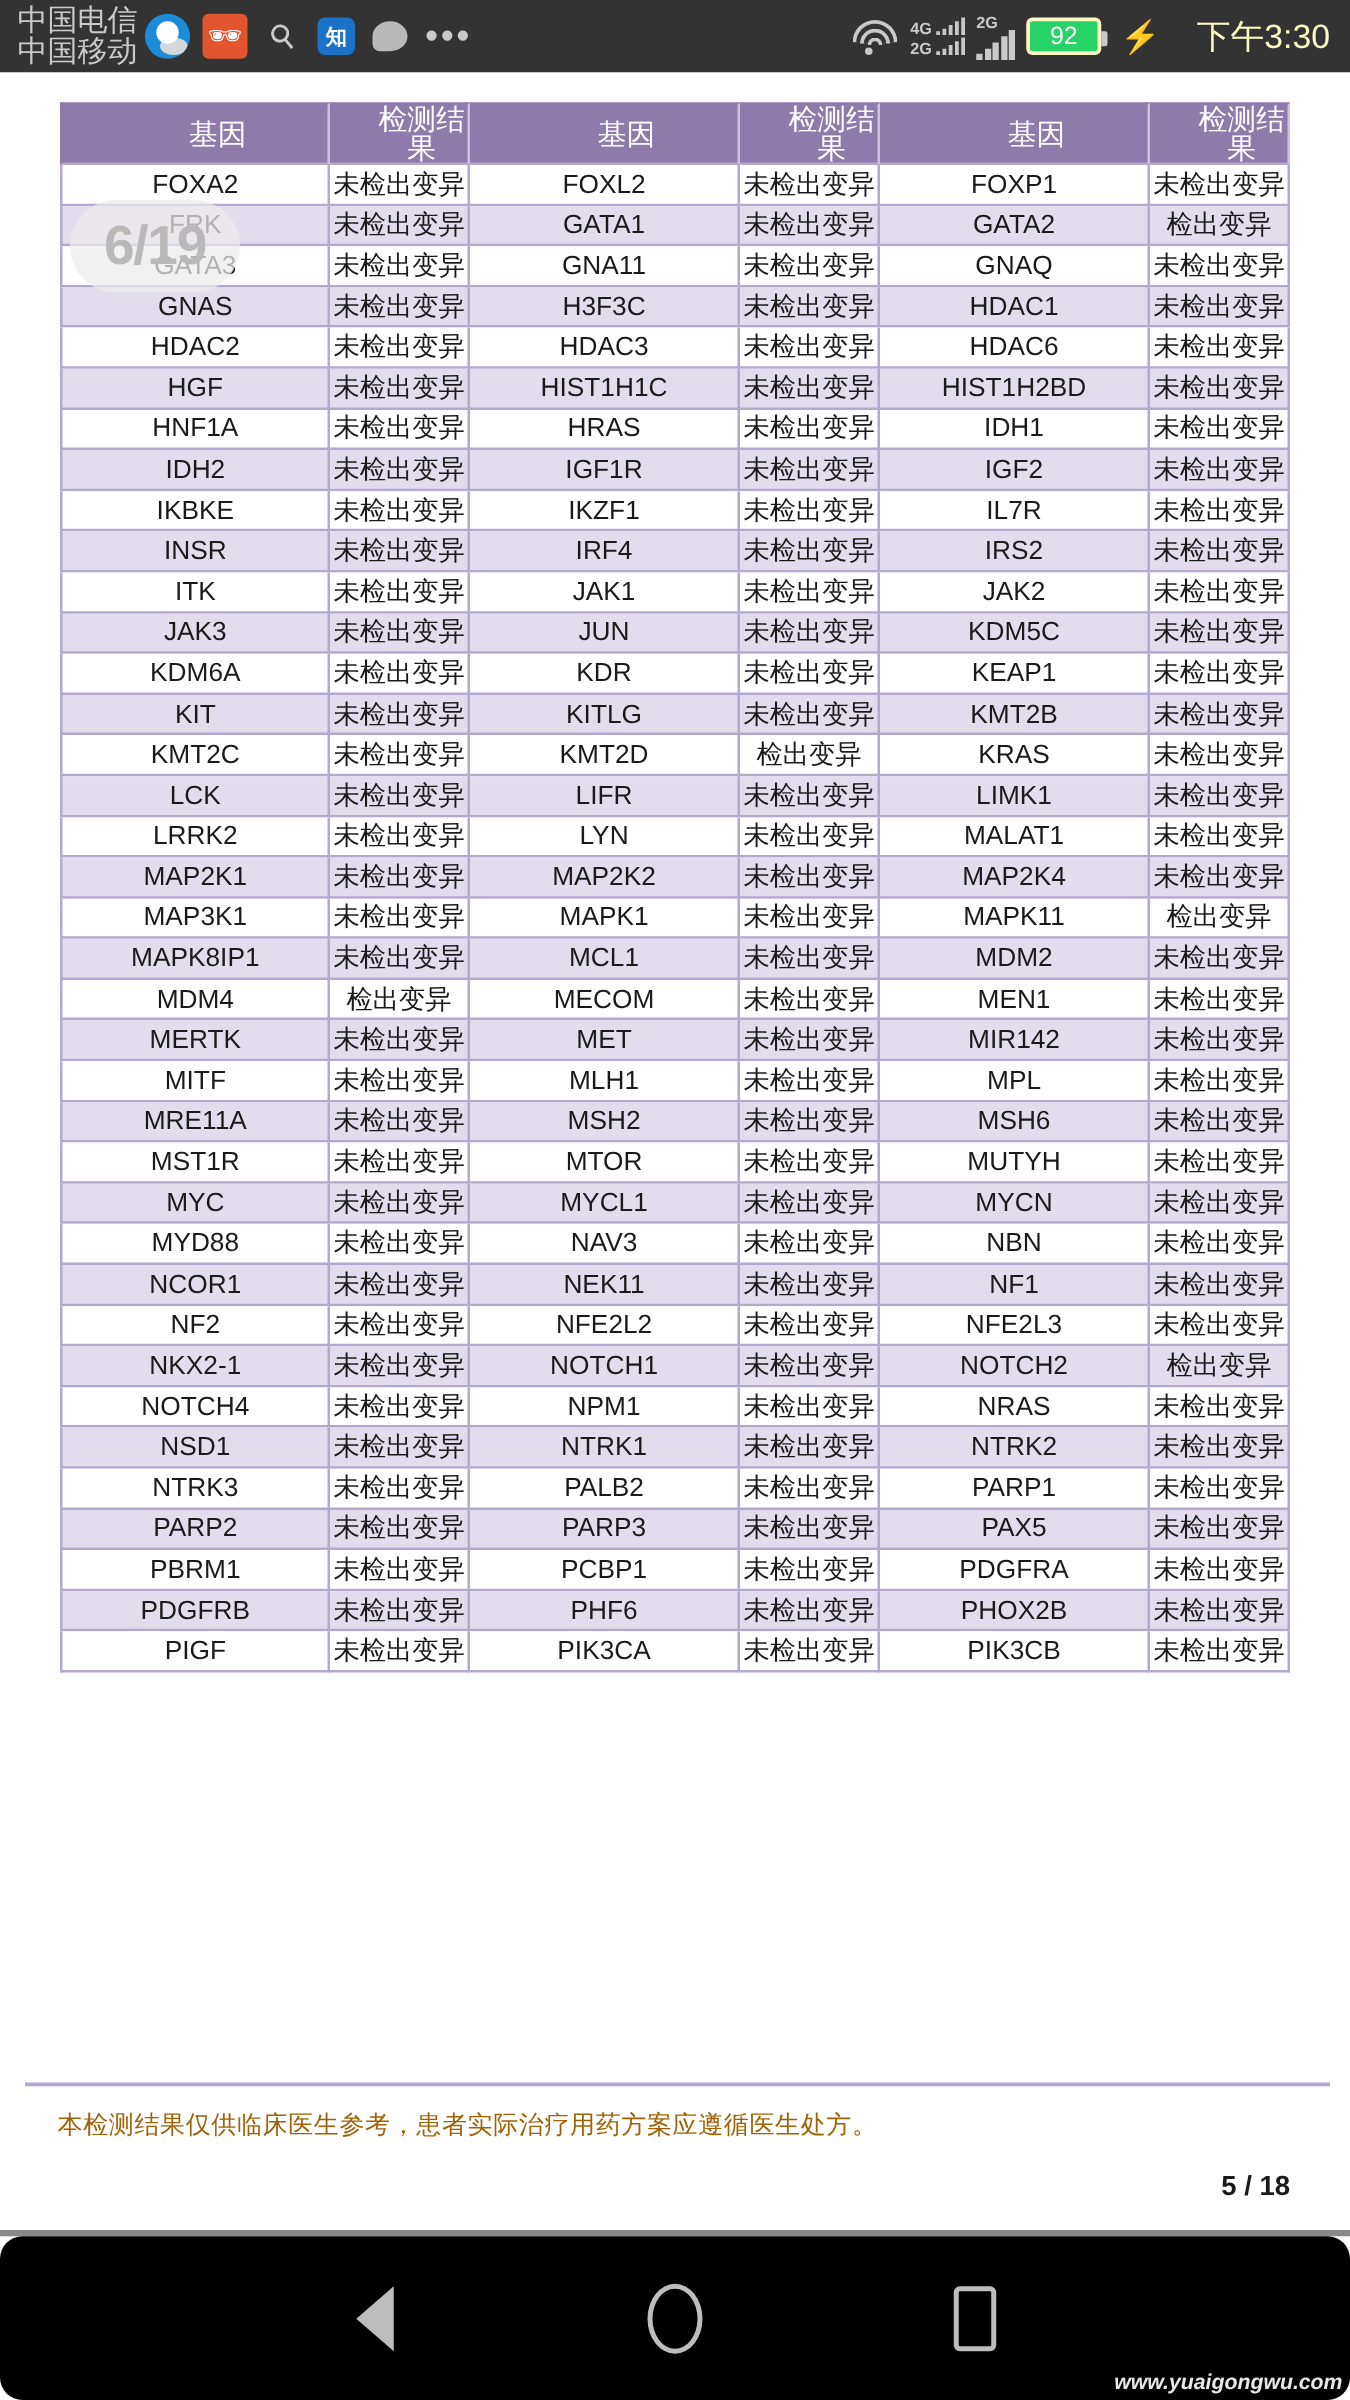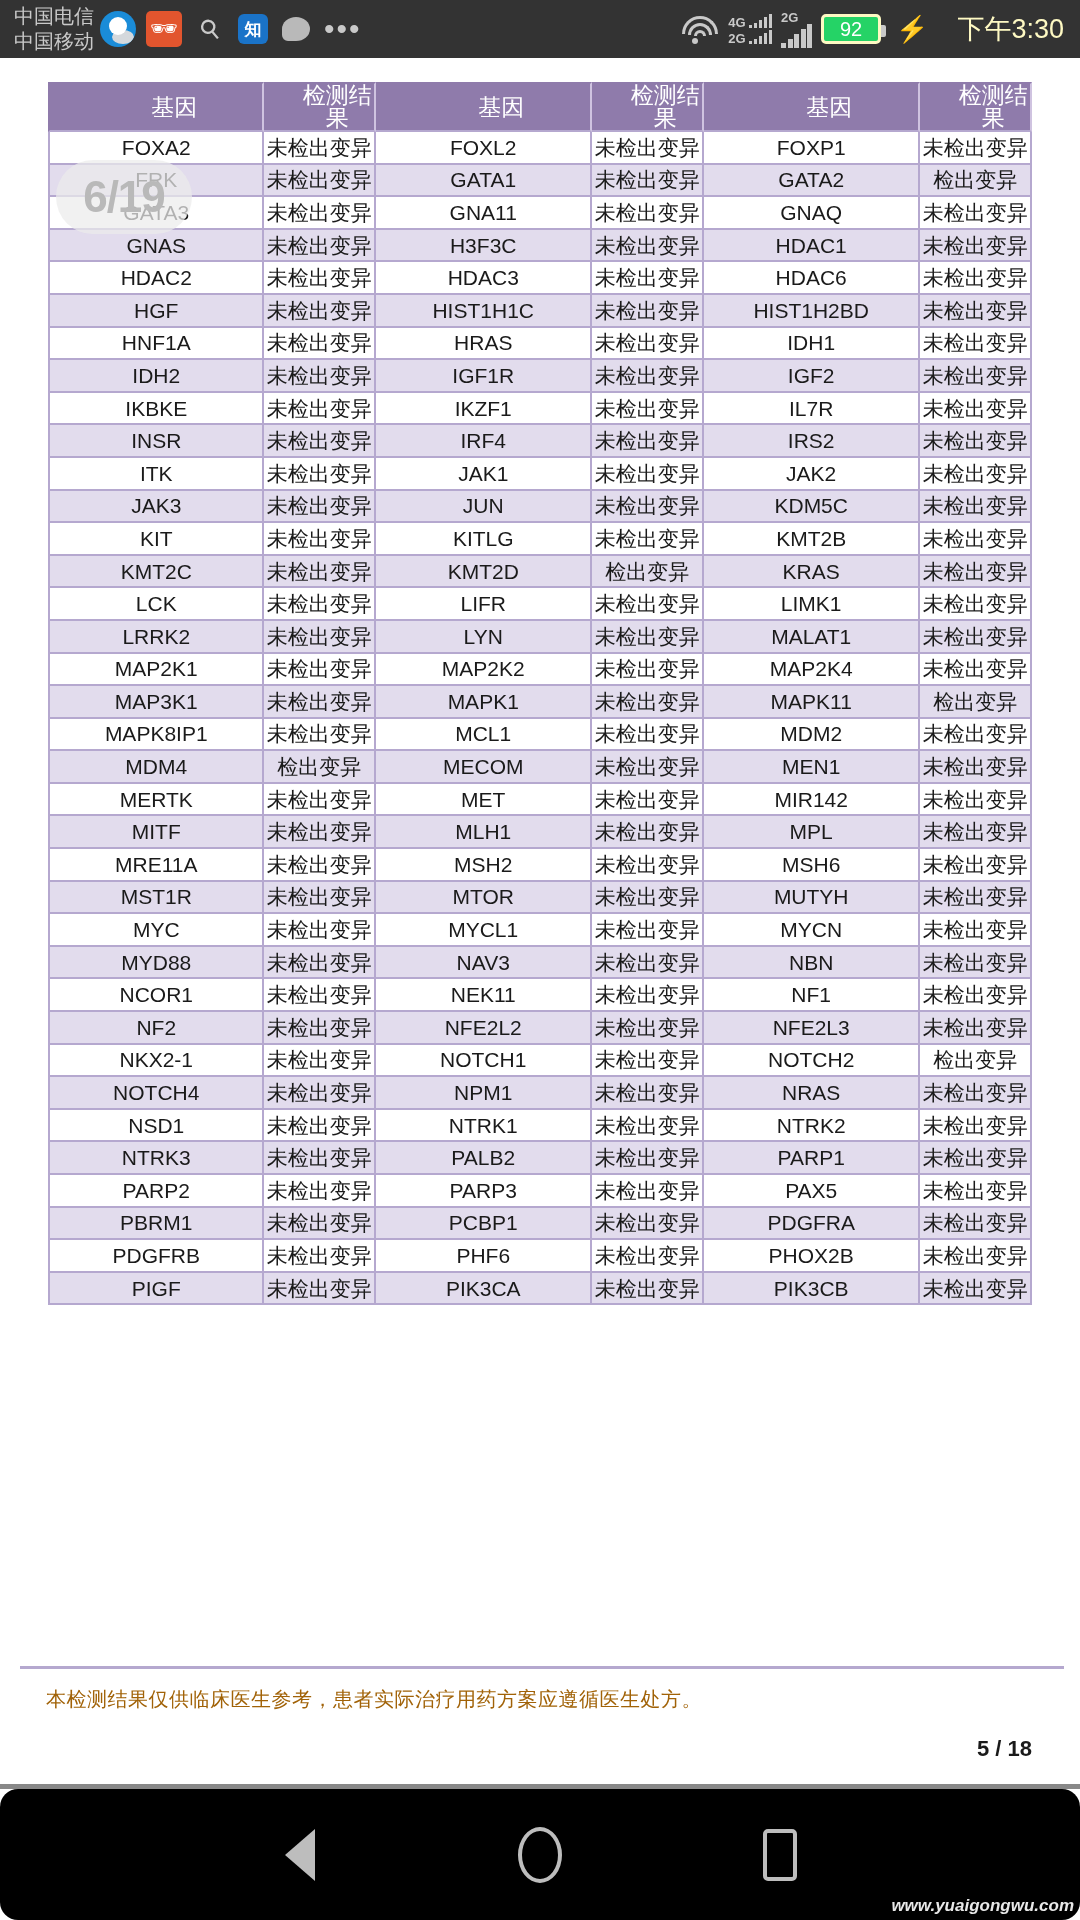--- a/index.html
+++ b/index.html
@@ -11,21 +11,21 @@
     position:relative;
   }
 
   
   #status-bar{
     position:absolute; top:0; left:0; width:1080px; height:58px;
     background:#333333; display:flex; align-items:center;
     padding:0 16px 0 14px;
   }
   .carrier{
-    color:#c9c9c9; font-size:20px; line-height:25px;
+    color:#c9c9c9; font-size:24px; line-height:25px;
     display:flex; flex-direction:column; justify-content:center;
     white-space:nowrap; margin-right:6px;
   }
   .sb-icons{ display:flex; align-items:center; gap:10px; }
   .sb-ico{ width:36px; height:36px; display:flex; align-items:center; justify-content:center; }
   .ico-qq{ border-radius:50%; background:#1a8cd8; position:relative; overflow:hidden; }
   .ico-qq:after{content:"";position:absolute;width:18px;height:18px;border-radius:50%;background:#fff;left:9px;top:6px;}
   .ico-qq:before{content:"";position:absolute;width:22px;height:14px;border-radius:50%;background:#d4d8dc;left:12px;top:19px;}
   .ico-orange{ background:#e2552e; border-radius:5px; color:#fff; font-size:22px; }
   .ico-key{ color:#c9c9c9; font-size:26px; transform:rotate(-40deg); }
@@ -305,20 +305,28 @@
         </tr>
         <tr>
           <td class="col-gene">JAK3</td>
           <td class="col-res">未检出变异</td>
           <td class="col-gene">JUN</td>
           <td class="col-res">未检出变异</td>
           <td class="col-gene">KDM5C</td>
           <td class="col-res">未检出变异</td>
         </tr>
         <tr>
+          <td class="col-gene">KDM6A</td>
+          <td class="col-res">未检出变异</td>
+          <td class="col-gene">KDR</td>
+          <td class="col-res">未检出变异</td>
+          <td class="col-gene">KEAP1</td>
+          <td class="col-res">未检出变异</td>
+        </tr>
+        <tr>
           <td class="col-gene">KIT</td>
           <td class="col-res">未检出变异</td>
           <td class="col-gene">KITLG</td>
           <td class="col-res">未检出变异</td>
           <td class="col-gene">KMT2B</td>
           <td class="col-res">未检出变异</td>
         </tr>
         <tr>
           <td class="col-gene">KMT2C</td>
           <td class="col-res">未检出变异</td>

